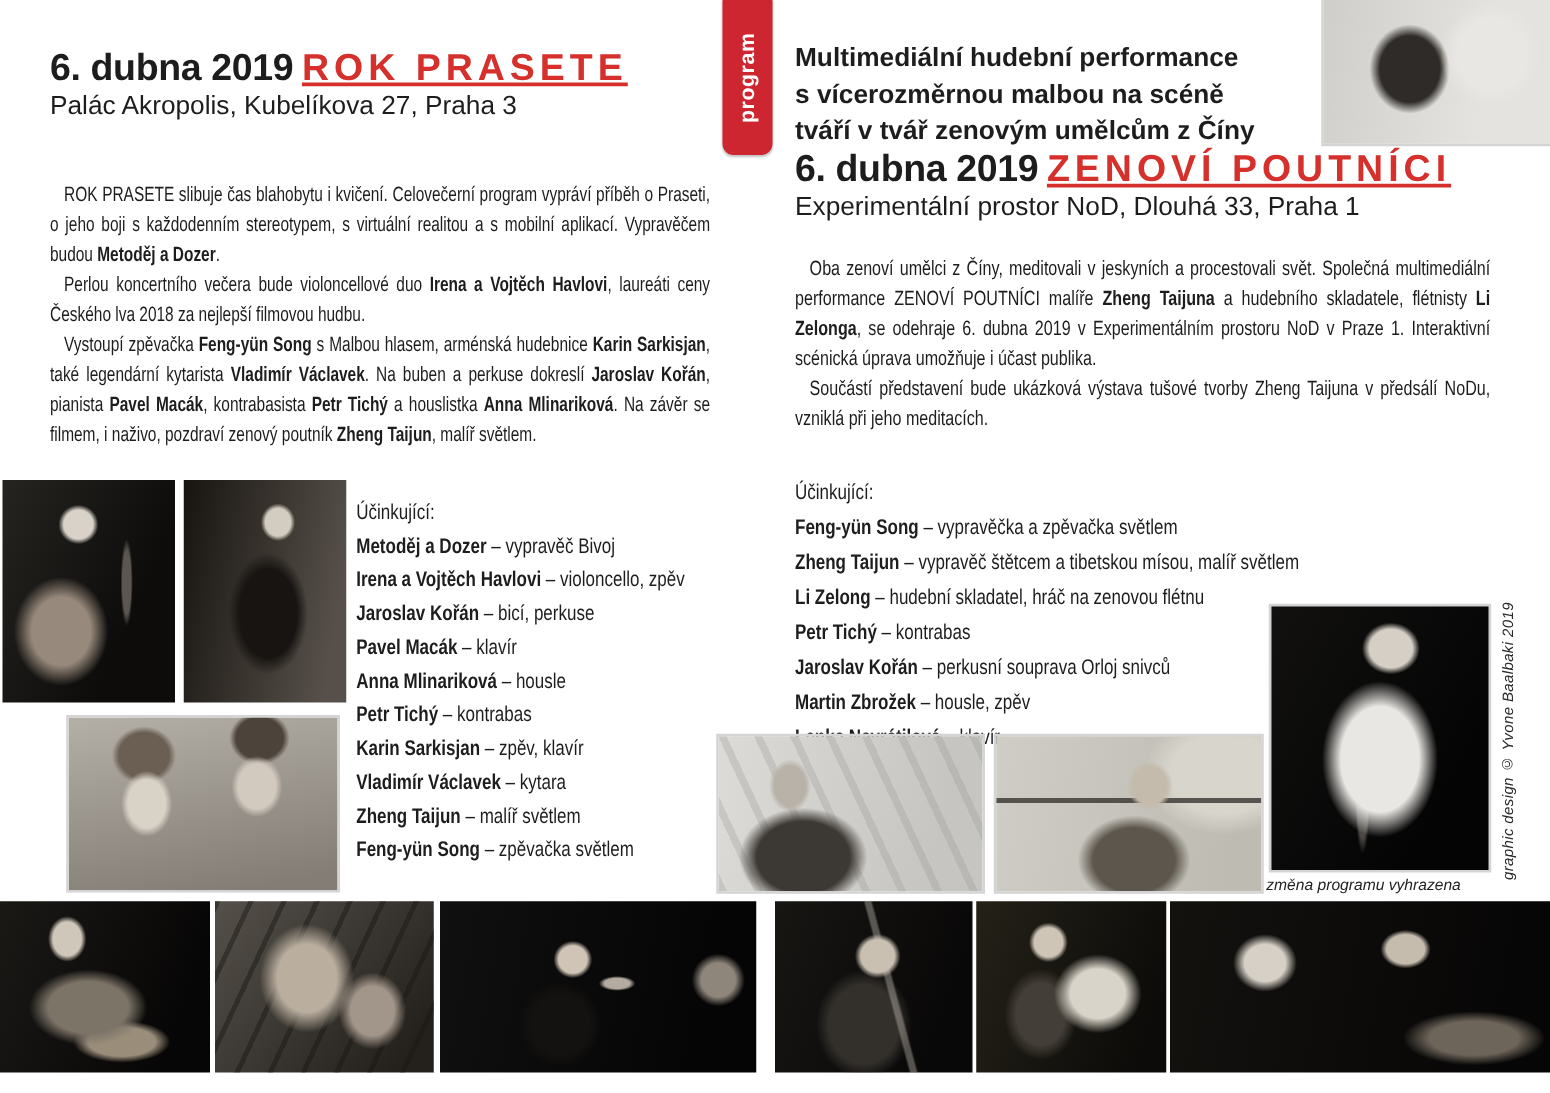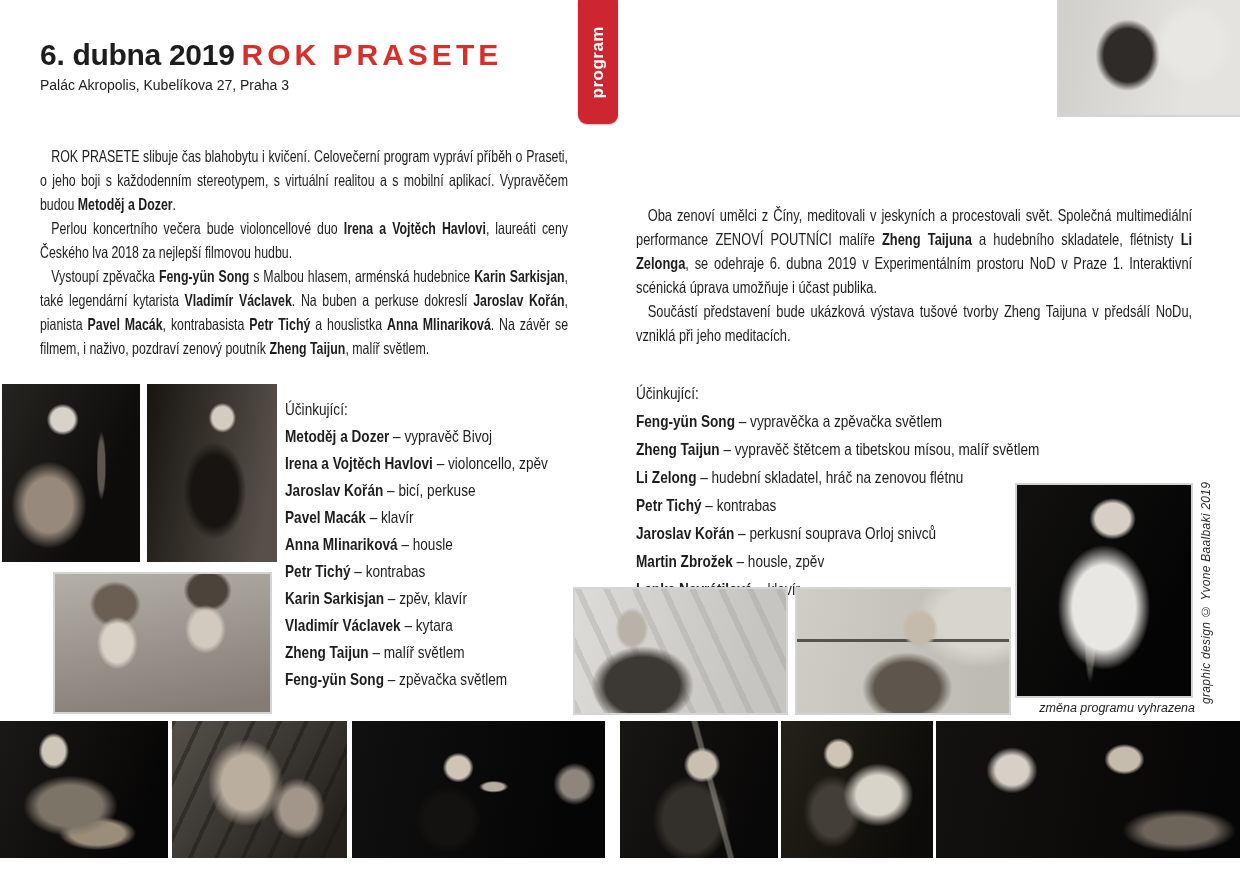--- a/index.html
+++ b/index.html
@@ -16,39 +16,39 @@
   .tab-text {
     writing-mode:vertical-rl; transform:rotate(180deg);
     color:#fff; font-weight:bold; font-size:17px; letter-spacing:.5px;
   }
   
   .left-head  { position:absolute; left:40px; top:38px; }
   .right-head { position:absolute; left:636px; top:32px; }
   .kicker { font-size:21px; font-weight:bold; line-height:26px; }
   .heading { font-size:21px; font-weight:bold; line-height:29px; white-space:pre-line; }
   .dateline { font-size:30px; font-weight:bold; line-height:34px; white-space:nowrap; letter-spacing:-.3px; }
-  .event-title { letter-spacing:4px; margin-left:7px; }
-  .venue { font-size:14px; line-height:22px; margin-top:2px; }
+  .event-title { letter-spacing:4px; margin-left:7px;text-decoration:underline; }
+  .venue { font-size:21px; line-height:22px; margin-top:2px; }
   
   .body-text { position:absolute; transform-origin:left top; }
   .body-text p { margin:0; font-size:16.5px; line-height:24px; text-align:justify; text-indent:15px; }
   .left-body  { left:40px;  top:144px; width:705px; transform:scaleX(0.749); }
   .right-body { left:636px; top:203px; width:713px; transform:scaleX(0.78); }
   
   .cast { position:absolute; transform-origin:left top; transform:scaleX(0.8); white-space:nowrap; font-size:17px; }
   .left-cast  { left:285px; top:396px; line-height:27px; }
   .right-cast { left:636px; top:380px; line-height:28px; }
   .cast b { font-weight:bold; }
   
   .photo { position:absolute; }
   .framed { border:2px solid #d4d4d4; }
   
   .caption {
     position:absolute; left:1013px; top:701px; width:182px;
-    text-align:right; font-size:12.5px; font-style:italic; color:#222;
+    text-align:left; font-size:12.5px; font-style:italic; color:#222;
   }
   .credit {
     position:absolute; left:1199px; top:472px; height:232px;
     writing-mode:vertical-rl; transform:rotate(180deg);
     font-size:12px; font-style:italic; letter-spacing:.3px; color:#2a2a2a;
   }
 </style>
 </head>
 <body>
 
@@ -80,20 +80,29 @@
         <div class="cast-line"><b>Pavel Macák</b> – klavír</div>
         <div class="cast-line"><b>Anna Mlinariková</b> – housle</div>
         <div class="cast-line"><b>Petr Tichý</b> – kontrabas</div>
         <div class="cast-line"><b>Karin Sarkisjan</b> – zpěv, klavír</div>
         <div class="cast-line"><b>Vladimír Václavek</b> – kytara</div>
         <div class="cast-line"><b>Zheng Taijun</b> – malíř světlem</div>
         <div class="cast-line"><b>Feng-yün Song</b> – zpěvačka světlem</div>
       </div>
   </section>
 
+  <header class="right-head">
+    <div class="heading">Multimediální hudební performance
+s vícerozměrnou malbou na scéně
+tváří v tvář zenovým umělcům z Číny</div>
+    <div class="dateline">
+      <span>6. dubna 2019</span><span class="event-title" style="color: rgb(213, 48, 43);">ZENOVÍ POUTNÍCI</span>
+    </div>
+    <div class="venue">Experimentální prostor NoD, Dlouhá 33, Praha 1</div>
+  </header>
 
   <section class="body-text right-body">
     <p><span>Oba zenoví umělci z Číny, meditovali v jeskyních a procestovali svět. Společná multimediální performance ZENOVÍ POUTNÍCI malíře </span><b>Zheng Taijuna</b><span> a hudebního skladatele, flétnisty </span><b>Li Zelonga</b><span>, se odehraje 6. dubna 2019 v Experimentálním prostoru NoD v Praze 1. Interaktivní scénická úprava umožňuje i účast publika.</span></p>
     <p><span>Součástí představení bude ukázková výstava tušové tvorby Zheng Taijuna v předsálí NoDu, vzniklá při jeho meditacích.</span></p>
   </section>
 
   <section class="cast right-cast">
     <div class="cast-label">Účinkující:</div>
     <div>
         <div class="cast-line"><b>Feng-yün Song</b> – vypravěčka a zpěvačka světlem</div>

